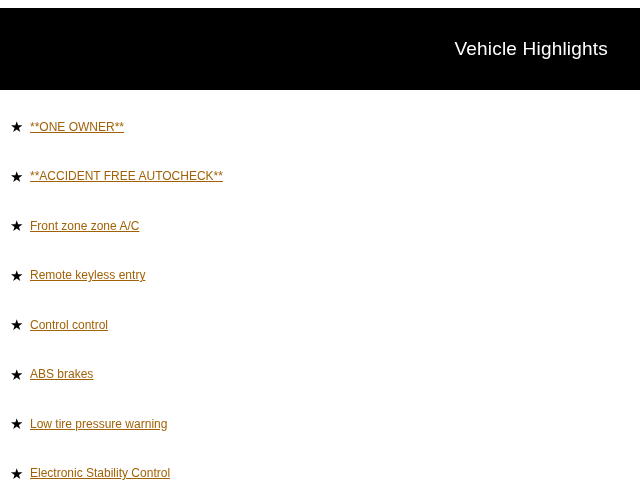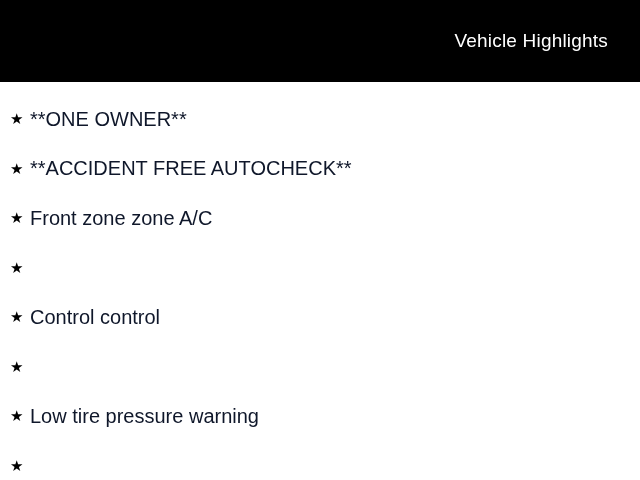--- a/index.html
+++ b/index.html
@@ -23,20 +23,21 @@
   .header-bar {
     position: relative;
     width: 100%;
     height: 82px;
     background: #000000;
     display: flex;
     align-items: center;
     justify-content: flex-end;
     box-sizing: border-box;
     padding-right: 32px;
+    margin-top: 8px;
   }
   .header-title {
     color: #ffffff;
     font-size: 19px;
     letter-spacing: 0.2px;
     line-height: 1;
     padding-bottom: 2px;
   }
   .highlights-list {
     list-style: none;
@@ -53,24 +54,25 @@
   }
   .bullet-star {
     width: 20px;
     flex: 0 0 20px;
     color: #000000;
     font-size: 15px;
     line-height: 1;
     text-align: left;
   }
   .highlight-label {
-    color: #0f172a;
-    font-size: 20px;
+    color: #a16207;
+    font-size: 12px;
     line-height: 1.2;
     white-space: nowrap;
+    text-decoration: underline;
   }
 </style>
 </head>
 <body>
 
 <div class="page">
 
   <div class="header-bar">
     <div class="header-title">Vehicle Highlights</div>
   </div>
@@ -87,35 +89,38 @@
       <span class="highlight-label">**ACCIDENT FREE AUTOCHECK**</span>
     </li>
 
     <li class="highlight-item">
       <span class="bullet-star">★</span>
       <span class="highlight-label">Front zone zone A/C</span>
     </li>
 
     <li class="highlight-item">
       <span class="bullet-star">★</span>
+      <span class="highlight-label">Remote keyless entry</span>
     </li>
 
     <li class="highlight-item">
       <span class="bullet-star">★</span>
       <span class="highlight-label">Control control</span>
     </li>
 
     <li class="highlight-item">
       <span class="bullet-star">★</span>
+      <span class="highlight-label">ABS brakes</span>
     </li>
 
     <li class="highlight-item">
       <span class="bullet-star">★</span>
       <span class="highlight-label">Low tire pressure warning</span>
     </li>
 
     <li class="highlight-item">
       <span class="bullet-star">★</span>
+      <span class="highlight-label">Electronic Stability Control</span>
     </li>
 
   </ul>
 
 </div>
 
 </body></html>

